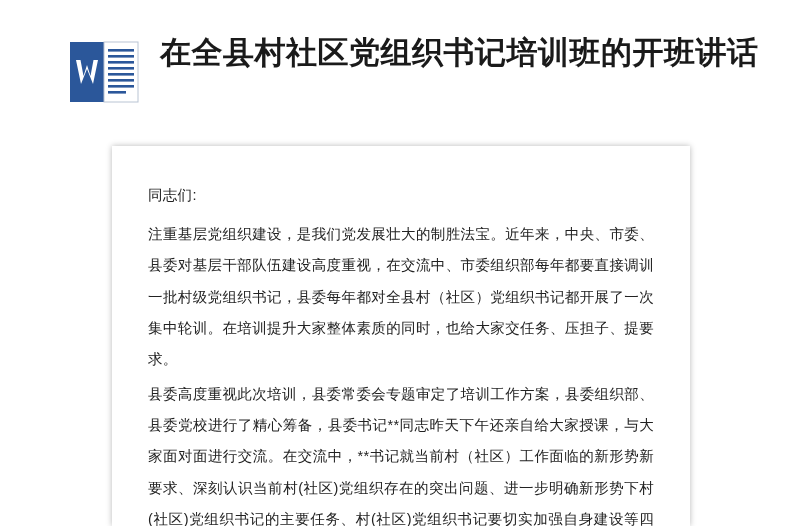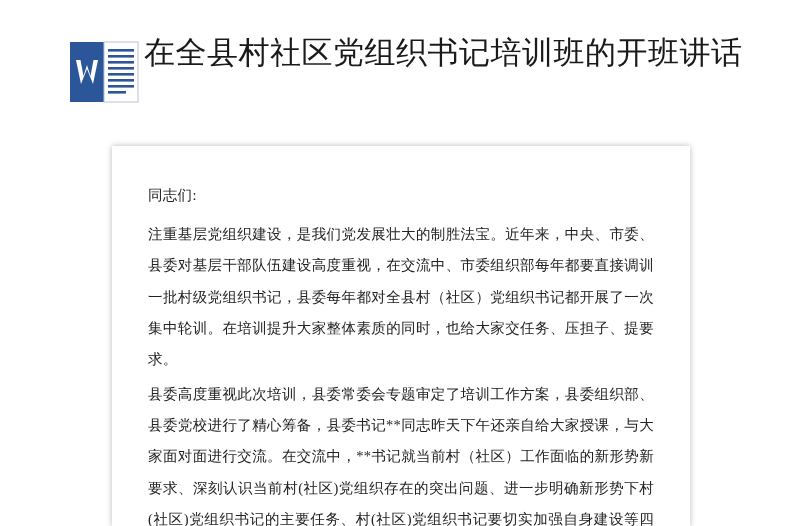--- a/index.html
+++ b/index.html
@@ -35,27 +35,27 @@
   .word-icon {
     position: absolute;
     left: 68px;
     top: 36px;
     width: 72px;
     height: 72px;
     display: block;
   }
   .doc-title {
     position: absolute;
-    left: 144px;
+    left: 160px;
     top: 32px;
     width: 600px;
     font-size: 31px;
     line-height: 1.35;
     color: #1a1a1a;
-    font-weight: normal;
+    font-weight: bold;
     letter-spacing: 0.5px;
   }
 
   
   .sheet {
     position: absolute;
     left: 112px;
     top: 146px;
     width: 578px;
     height: 380px;
@@ -67,21 +67,20 @@
   .sheet-inner {
     padding: 34px 36px 0 36px;
   }
   .para {
     font-size: 14.5px;
     line-height: 2.15;
     color: #222222;
     margin: 0 0 4px 0;
     text-align: justify;
     letter-spacing: 0.3px;
-    font-family: Liberation Serif, serif;
   }
   .para.first {
     margin-bottom: 8px;
   }
 </style>
 </head>
 <body>
 
 <div class="page">
 

